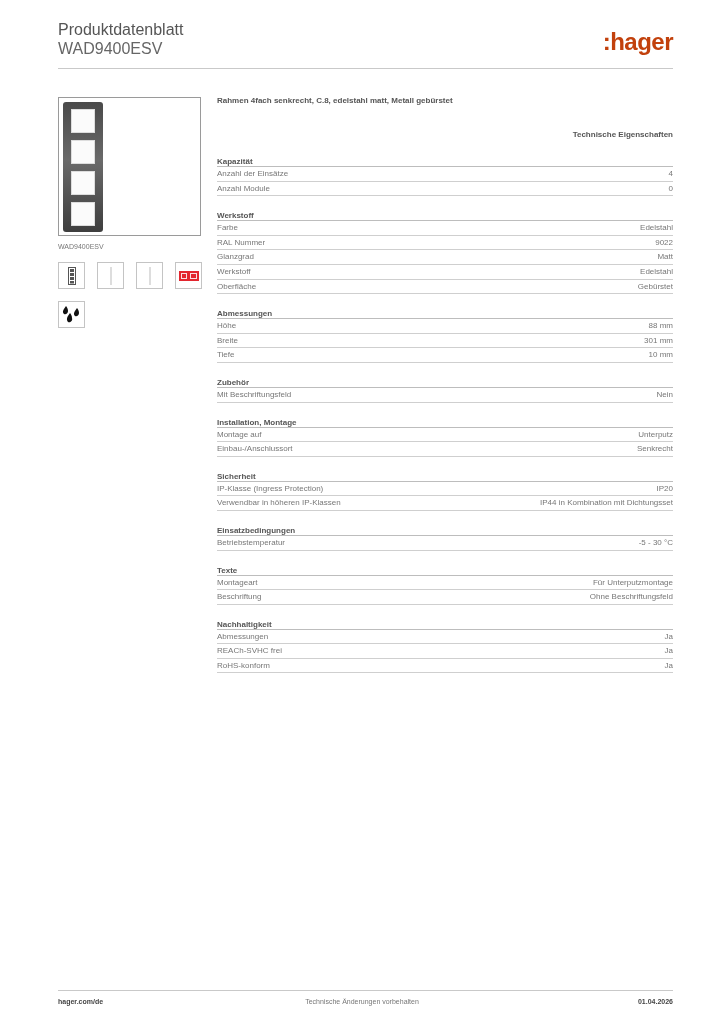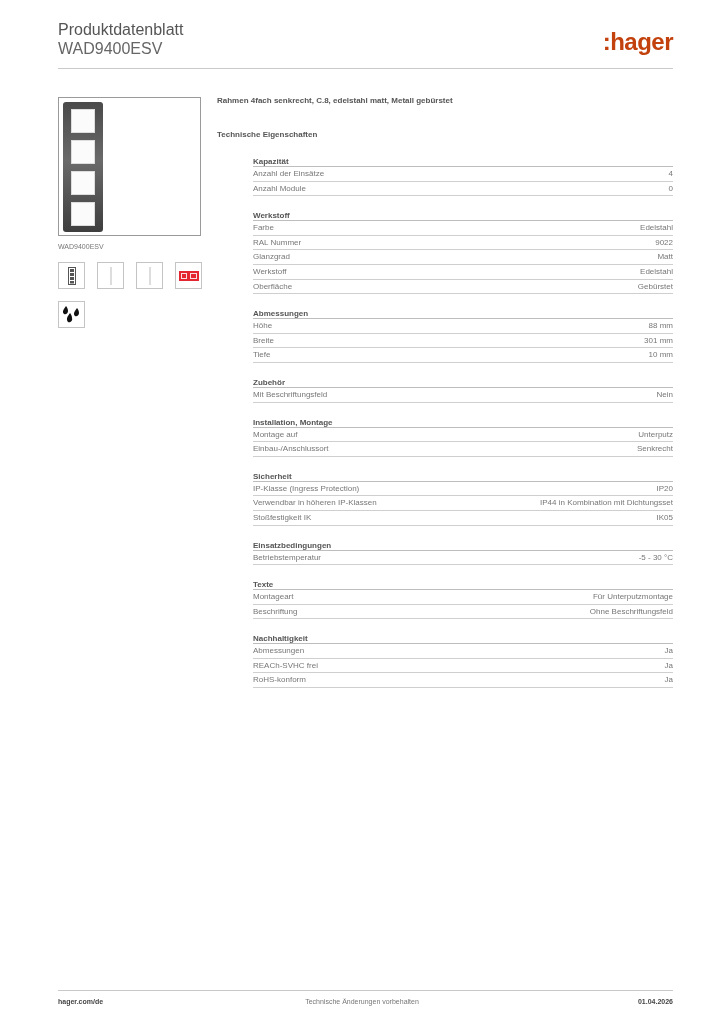--- a/index.html
+++ b/index.html
@@ -17,23 +17,23 @@
            background:linear-gradient(180deg,#4a4a4a 0%,#6a6a6a 45%,#3e3e3e 100%); }
   .frame .slot { position:absolute; left:8px; width:24px; height:24px; background:#fbfbfb; border:1px solid #ddd; }
   .image-caption { position:absolute; left:58px; top:243px; font-size:7px; color:#777; }
 
   .icon-row { position:absolute; left:58px; top:262px; display:flex; gap:12px; }
   .icon-box { width:27px; height:27px; border:1px solid #c4c4c4; display:flex; align-items:center; justify-content:center; background:#fff; }
   .icon-box.drops { position:absolute; left:58px; top:301px; }
 
   .main { position:absolute; left:217px; top:96px; width:456px; }
   .desc { font-size:8px; font-weight:bold; color:#555; height:12px; }
-  .tech-title { font-size:8px; font-weight:bold; color:#555; margin-top:22px; height:12px; }
-
-  .section { margin-top:14px;margin-left:36px; }
+  .tech-title { font-size:8px; font-weight:bold; color:#555; margin-top:22px; height:12px;text-align:right; }
+
+  .section { margin-top:14px; }
   .section:first-of-type { margin-top:14px; }
   .section-title { font-size:8px; font-weight:bold; color:#555; height:11px; line-height:11px; border-bottom:1px solid #bdbdbd; }
   .row { display:flex; justify-content:space-between; font-size:8px; color:#777; height:14.6px; line-height:13.6px; border-bottom:1px solid #cfcfcf; }
   .row span { white-space:nowrap; }
 
   .footer-rule { position:absolute; left:58px; right:51px; top:990px; height:1px; background:#c9c9c9; }
   .footer-left { position:absolute; left:58px; top:998px; font-size:7px; font-weight:bold; color:#444; }
   .footer-center { position:absolute; left:0; right:0; top:998px; text-align:center; font-size:7px; color:#777; }
   .footer-right { position:absolute; right:51px; top:998px; font-size:7px; font-weight:bold; color:#444; }
 </style>
@@ -169,24 +169,20 @@
       <div class="section">
         <div class="section-title">Sicherheit</div>
         <div class="row">
           <span>IP-Klasse (Ingress Protection)</span>
           <span>IP20</span>
         </div>
         <div class="row">
           <span>Verwendbar in höheren IP-Klassen</span>
           <span>IP44 in Kombination mit Dichtungsset</span>
         </div>
-        <div class="row">
-          <span>Stoßfestigkeit IK</span>
-          <span>IK05</span>
-        </div>
       </div>
       <div class="section">
         <div class="section-title">Einsatzbedingungen</div>
         <div class="row">
           <span>Betriebstemperatur</span>
           <span>-5 - 30 °C</span>
         </div>
       </div>
       <div class="section">
         <div class="section-title">Texte</div>

